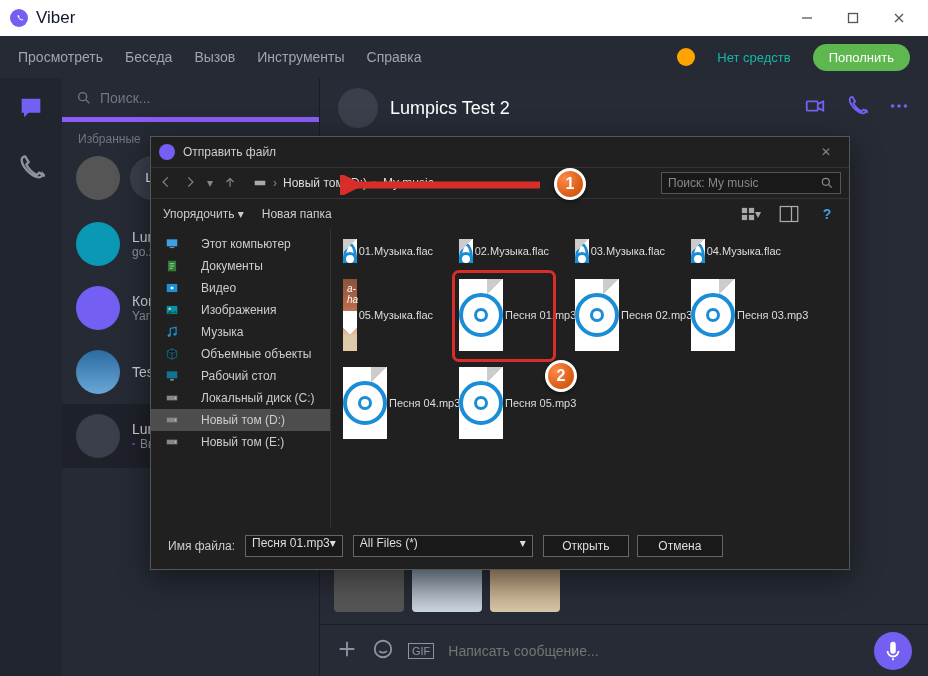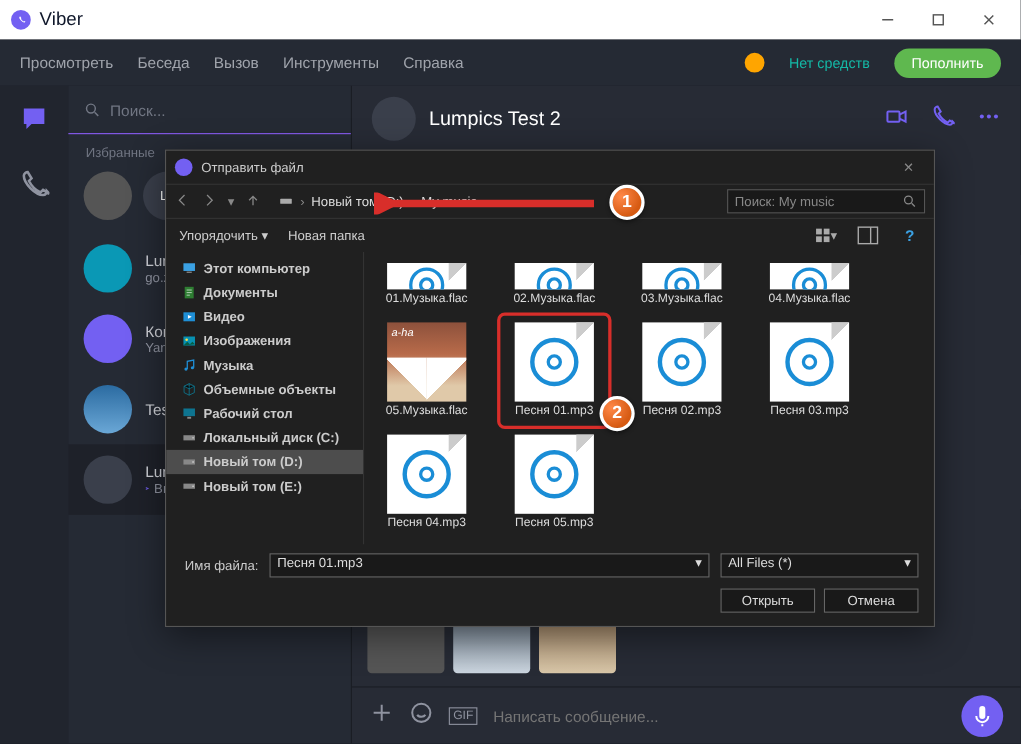--- a/index.html
+++ b/index.html
@@ -24,21 +24,21 @@
   
   .app-body { display:flex; height:calc(676px - 36px - 42px); }
 
   
   .sidebar-rail { width:62px; background:#21252e; display:flex; flex-direction:column; align-items:center; padding-top:12px; gap:24px; }
   .rail-ic { width:36px; height:36px; display:flex; align-items:center; justify-content:center; color:#8f93a0; }
   .rail-ic.active { color:#7360f2; }
   .rail-ic svg { width:28px; height:28px; }
 
   .chatlist { width:258px; background:#252a34; border-right:1px solid #1a1d24; overflow:hidden; }
-  .chatlist .search { height:44px; display:flex; align-items:center; padding:0 14px; color:#717683; font-size:14px; border-bottom:1px solid #8b5cf6;}
+  .chatlist .search { height:44px; display:flex; align-items:center; padding:0 14px; color:#717683; font-size:14px; border-bottom:5px solid #8b5cf6;}
   .chatlist .search svg { width:16px; height:16px; margin-right:8px; }
 
   .section-label { color:#717683; font-size:12px; padding:10px 16px 6px; }
   .fav-row { display:flex; gap:10px; padding:4px 14px 12px; }
   .fav-item { width:44px; height:44px; border-radius:50%; background:#3a3f4b; display:flex; align-items:center; justify-content:center; color:#fff; font-size:12px; }
   .fav-add { background:transparent; border:1px dashed #555; color:#7360f2; font-size:20px; }
 
   .chat-item { display:flex; align-items:center; gap:12px; padding:10px 14px; color:#d0d2d8; cursor:pointer; }
   .chat-item .avatar { width:44px; height:44px; border-radius:50%; background:#3a3f4b; flex-shrink:0; background-size:cover; background-position:center; display:flex; align-items:center; justify-content:center; }
   .chat-item.active { background:#1e2129; }
@@ -75,43 +75,43 @@
   .dlg-nav .crumb { display:flex; align-items:center; gap:6px; padding:2px 6px; color:#ddd;}
   .dlg-nav .crumb-arrow { color:#888;}
   .dlg-nav .search { margin-left:auto; width:180px; height:22px; background:#191919; border:1px solid #555; display:flex; align-items:center; padding:0 6px; color:#888;}
 
   .dlg-toolbar { height:30px; display:flex; align-items:center; gap:18px; padding:0 12px;}
   .dlg-toolbar .hspacer { flex:1;}
   .dlg-toolbar .viewbtn { width:20px;height:18px;display:flex;align-items:center;justify-content:center;color:#aaa; }
 
   .dlg-main { flex:1; display:flex; overflow:hidden;}
   .dlg-side { width:180px; border-right:1px solid #333; overflow-y:auto; padding:4px 0;}
-  .side-item { height:22px; display:flex; align-items:center; gap:6px; padding:0 8px 0 14px; cursor:pointer;font-weight:bold;}
+  .side-item { height:22px; display:flex; align-items:center; gap:22px; padding:0 8px 0 14px; cursor:pointer;}
   .side-item.active { background:#4d4d4d;}
   .side-item svg { width:14px;height:14px; flex-shrink:0;}
 
   .dlg-files { flex:1; padding:6px 10px; overflow:auto;}
   .file-row { display:flex; gap:22px; margin-bottom:6px; }
-  .file-tile { width:94px; display:flex; flex-direction:column; align-items:center; gap:2px; padding:4px 2px 6px; cursor:pointer; }
+  .file-tile { width:94px; display:flex; flex-direction:row; align-items:center; gap:2px; padding:4px 2px 6px; cursor:pointer; }
   .file-tile.highlight { outline:3px solid #d82e2a; outline-offset:2px; border-radius:2px;}
   .file-thumb { width:72px; height:72px; background:#fff; display:flex; align-items:center; justify-content:center; position:relative;}
   .file-thumb.half { height:32px; overflow:hidden; }
   .file-thumb .disc { width:44px;height:44px;border:4px solid #1a8dd6;border-radius:50%;position:relative;}
   .file-thumb .disc::after { content:""; position:absolute; width:8px;height:8px;border:3px solid #1a8dd6;border-radius:50%; left:50%; top:50%; transform:translate(-50%,-50%);}
   .file-thumb .fold { position:absolute; right:0; top:0; width:16px;height:16px; background:linear-gradient(135deg,#ccc 50%,transparent 50%);}
   .file-thumb.cover { background:linear-gradient(#8d513c 0%,#b86b4a 40%,#e0c9a9 80%);}
   .file-thumb.cover::before{content:"a-ha";position:absolute;left:4px;top:4px;color:#fff;font-size:10px;font-style:italic;}
   .file-thumb .cover-geo { position:absolute; inset:auto 0 0 0; height:40px; background:
     linear-gradient(45deg, transparent 50%, #fff 50%) left/50% 100% no-repeat,
     linear-gradient(-45deg, transparent 50%, #fff 50%) right/50% 100% no-repeat; }
   .file-label { color:#ddd; font-size:11px; text-align:center; white-space:nowrap;}
   .file-tile.half .file-thumb { height:24px; }
   .file-tile.half .file-thumb .disc { width:32px;height:32px;margin-top:16px;border-width:3px;}
 
-  .dlg-footer { padding:8px 14px 12px; display:flex; flex-direction:column; gap:10px;}
+  .dlg-footer { padding:8px 14px 12px; display:flex; flex-direction:row; gap:10px;}
   .dlg-footer-row { display:flex; align-items:center; gap:10px;}
   .dlg-footer .lbl { width:70px; text-align:right; color:#ccc;}
   .dlg-footer select, .dlg-footer .combo { flex:1; height:22px; background:#191919; border:1px solid #666; color:#ddd; padding:0 6px; font-size:12px;}
   .dlg-footer .combo.filter { width:180px; flex:none;}
   .dlg-footer .btns { display:flex; gap:8px; justify-content:flex-end;}
   .dlg-footer .btn { width:86px; height:22px; background:#191919; border:1px solid #666; color:#ddd; font-size:12px; cursor:pointer;}
 
   
   .anno-arrow { position:absolute; z-index:60; left:340px; top:175px; width:200px; height:20px; pointer-events:none;}
   .anno-arrow svg { width:100%; height:100%; }

